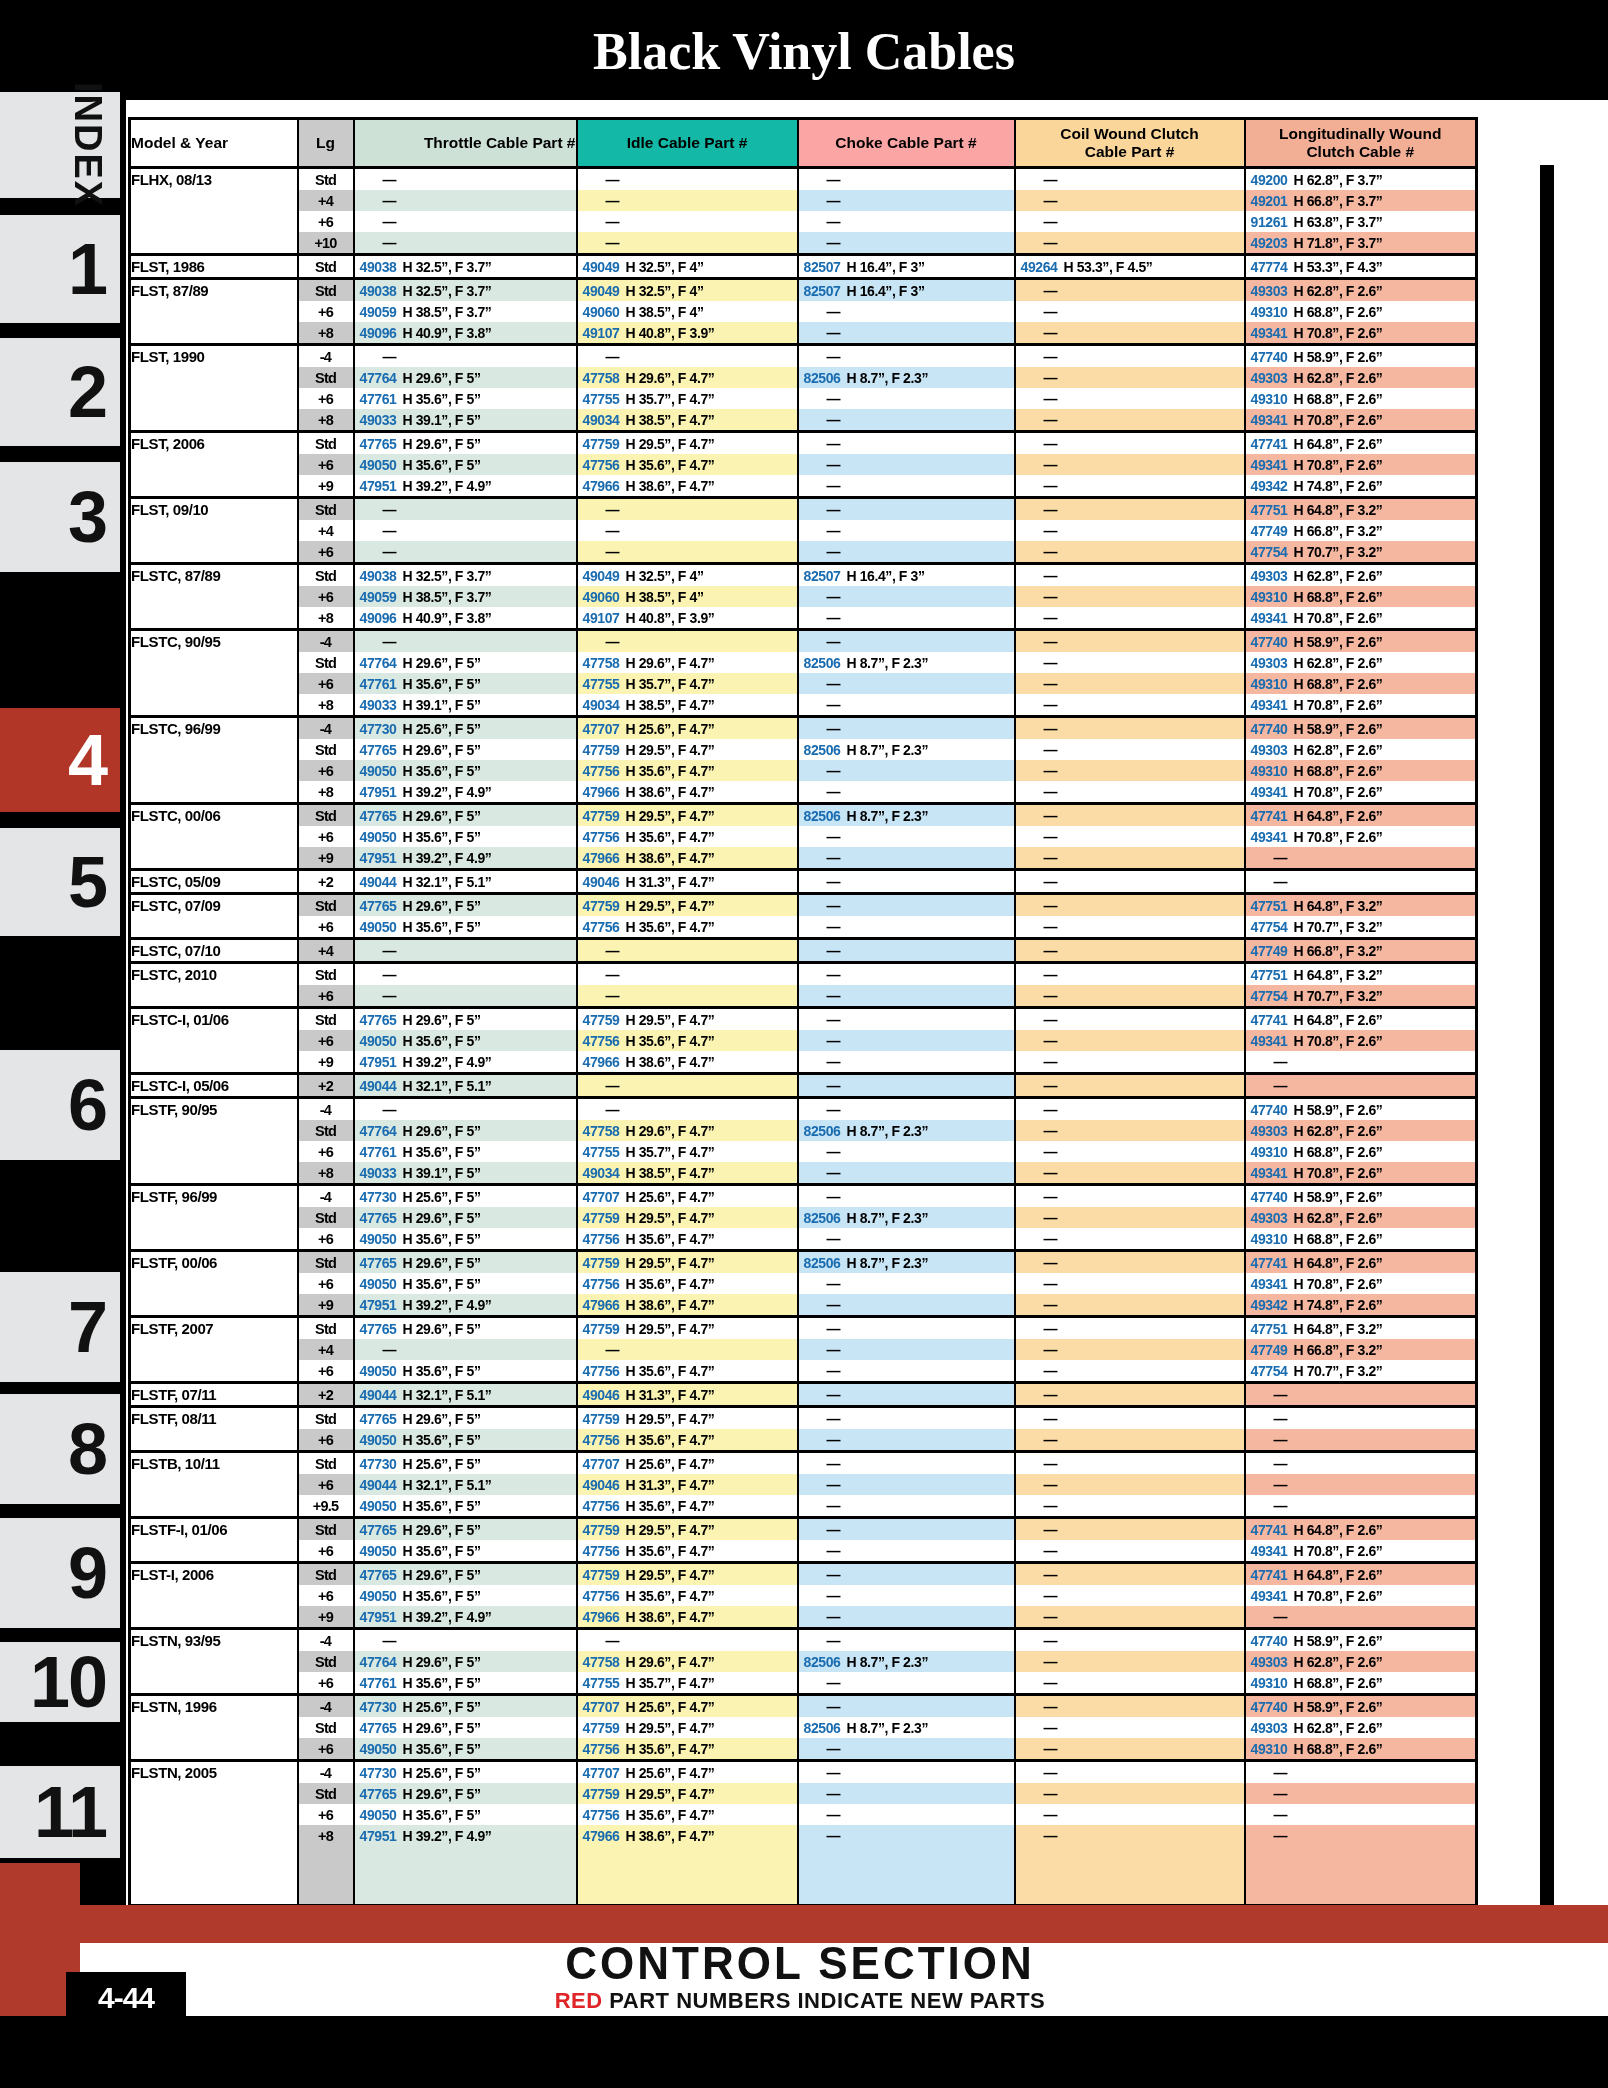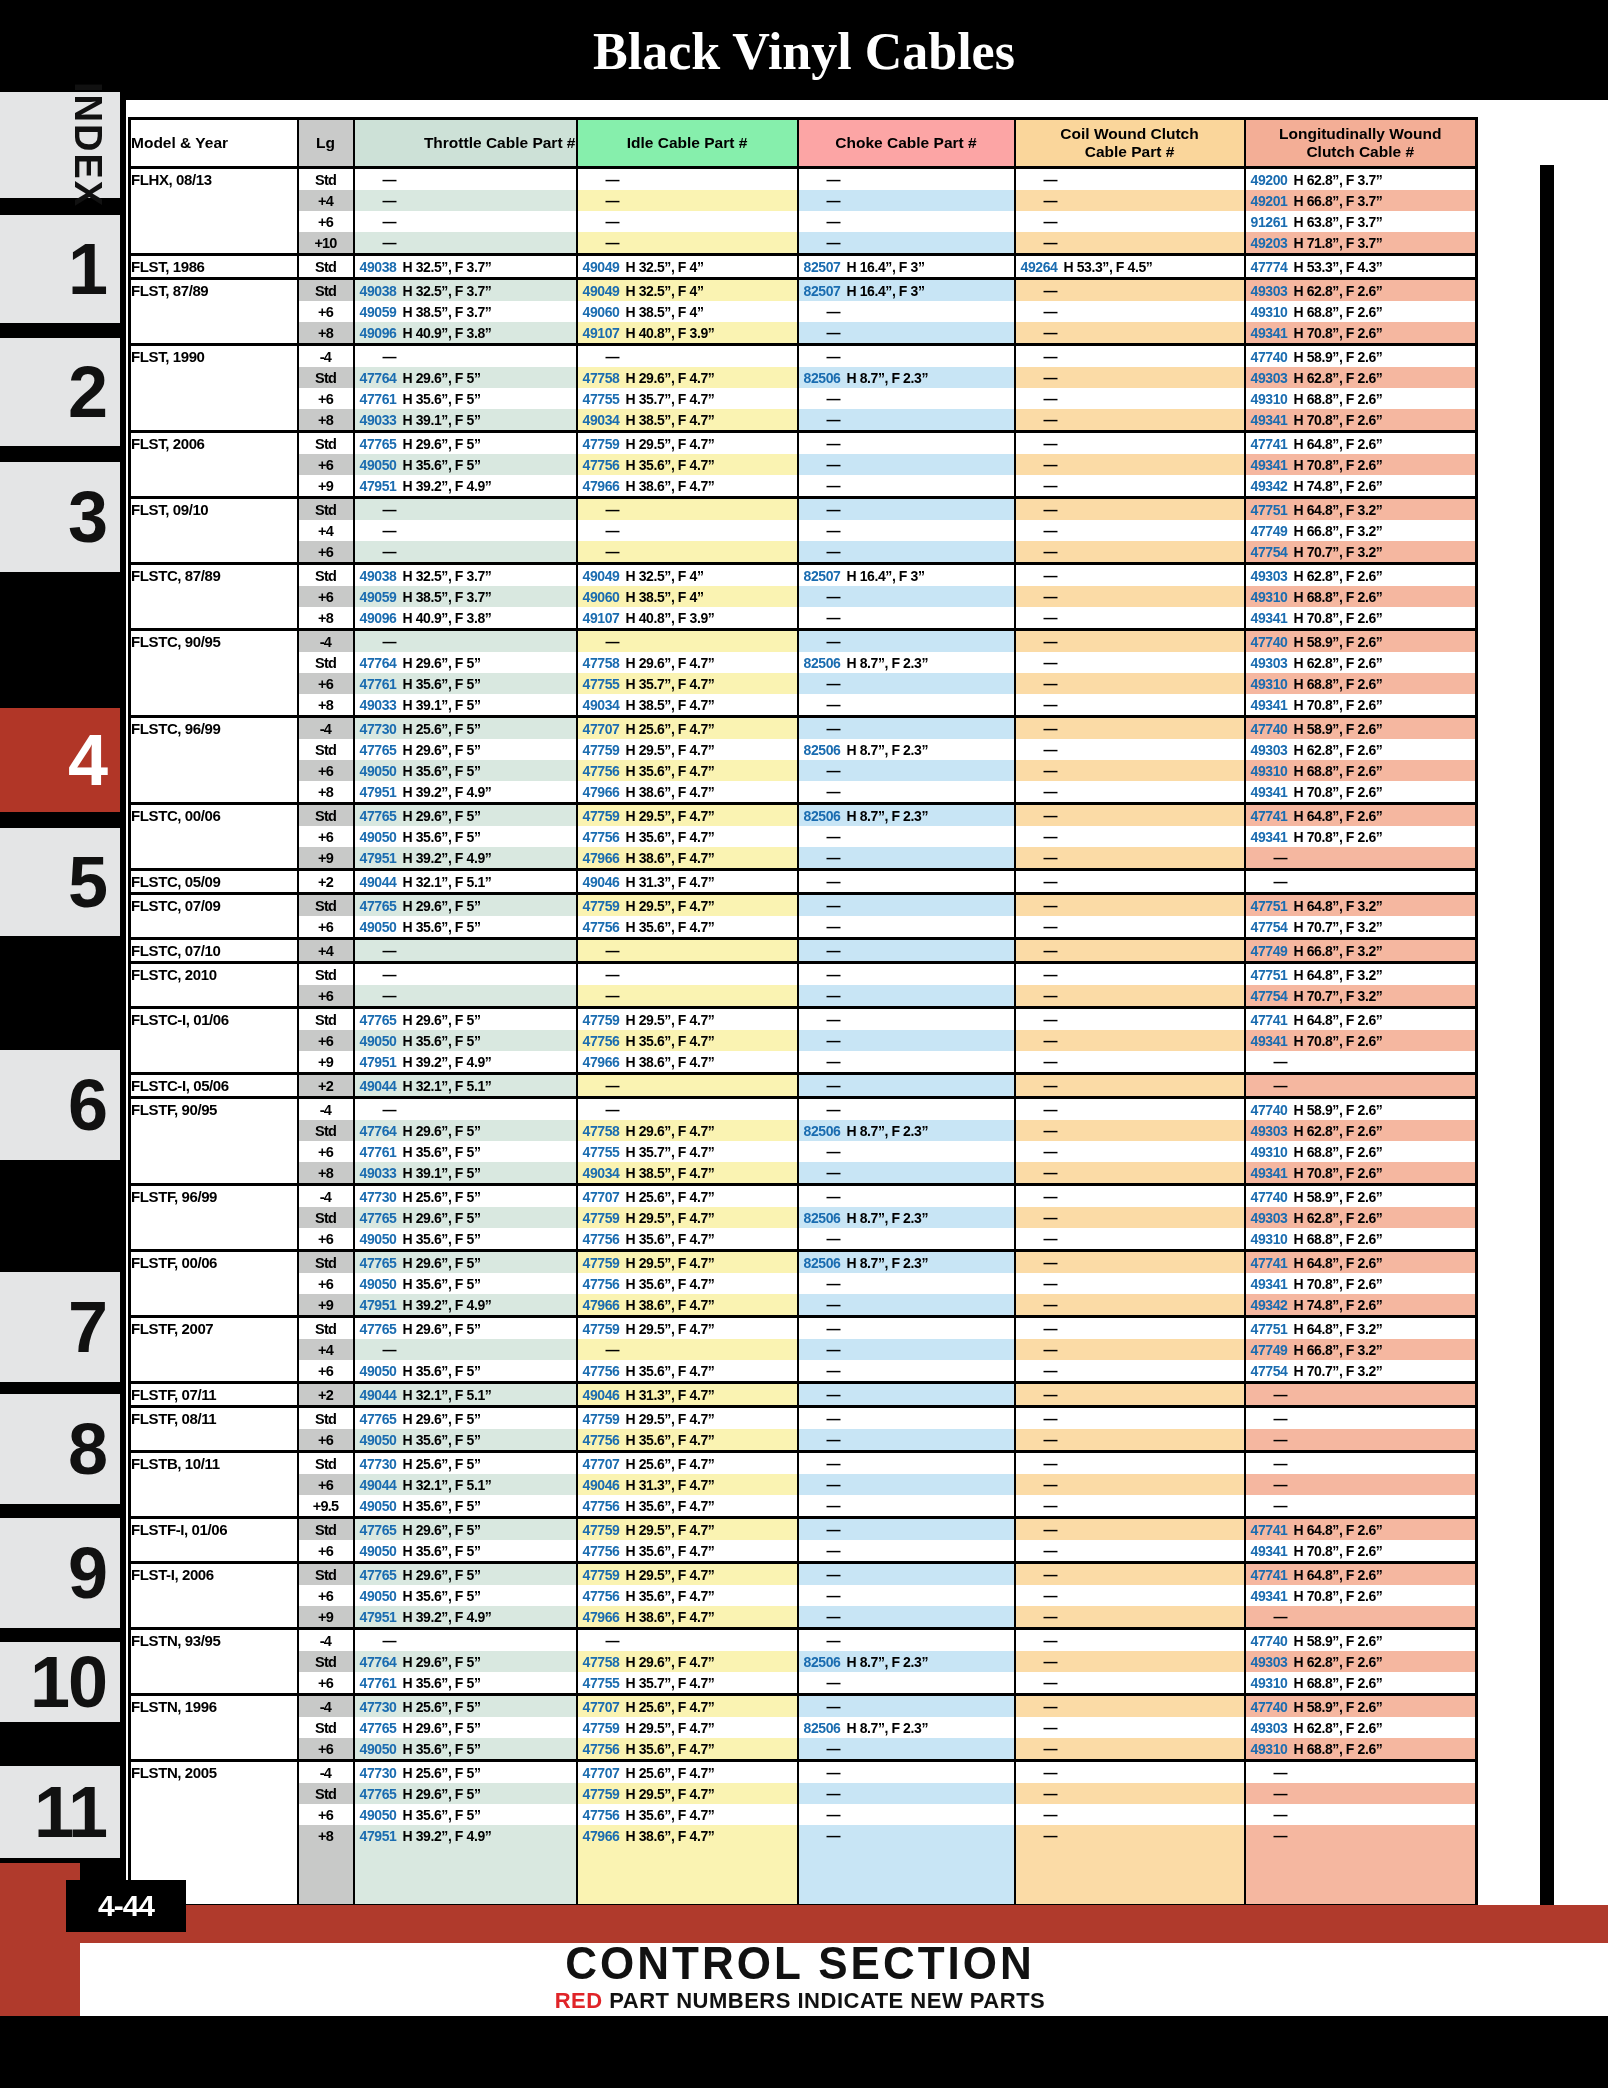--- a/index.html
+++ b/index.html
@@ -22,21 +22,21 @@
   .table-wrap{position:absolute;left:128px;top:117px;}
   table.parts{border-collapse:collapse;table-layout:fixed;width:1347px;}
   table.parts td,table.parts th{border-left:2px solid #000;border-right:2px solid #000;
       padding:0;vertical-align:middle;overflow:hidden;white-space:nowrap;}
   table.parts{border:3px solid #000;}
   th{height:46px;font-size:15.5px;font-weight:bold;color:#000;text-align:center;
      white-space:pre-line !important;line-height:1.15;border-bottom:3px solid #000 !important;}
   th.h-model{background:#fff;text-align:left;padding-left:6px;border-left:none !important;}
   th.h-lg{background:#c9cac9;}
   th.h-throttle{background:#cde1d7;text-align:right;}
-  th.h-idle{background:#86efac;}
+  th.h-idle{background:#14b8a6;}
   th.h-choke{background:#fca5a5;margin-left:36px;}
   th.h-coil{background:#fad69b;}
   th.h-longi{background:#f3ae96;}
   td{height:21px;font-size:14px;font-weight:bold;color:#000;letter-spacing:-0.4px;}
   tr.group-start td{border-top:3px solid #000;}
   td.c-model{font-size:15px;padding-left:5px;border-left:none !important;background:#fff;}
   td.c-lg{text-align:center;font-size:14.5px;letter-spacing:-0.8px;background:#fff;}
   td.c-lg.tint{background:#c8c9c8;}
   td.c-throttle{background:#fff;} td.c-throttle.tint{background:#d9e8e0;}
   td.c-idle{background:#fff;}     td.c-idle.tint{background:#faf3b2;}
@@ -45,21 +45,21 @@
   td.c-longi{background:#fff;}    td.c-longi.tint{background:#f5b7a0;}
   td .pn{color:#1a6cb0;padding-left:5px;padding-right:6px;}
   td .spec{color:#000;}
   td .dash{display:inline-block;padding-left:28px;}
   tr.filler td{height:58px;}
   
   .bleed-strip{position:absolute;left:1540px;top:165px;width:14px;height:1740px;background:#000;}
   
   .footer-red-band{position:absolute;left:0;top:1905px;width:1608px;height:38px;background:#b03a2c;}
   .footer-red-left{position:absolute;left:0;top:1863px;width:80px;height:153px;background:#b03a2c;}
-  .page-num-box{position:absolute;left:66px;top:1880px;width:120px;height:52px;background:#000;
+  .page-num-box{position:absolute;left:66px;top:1972px;width:120px;height:52px;background:#000;
       color:#fff;font-weight:bold;font-size:30px;display:flex;align-items:center;justify-content:center;
       letter-spacing:-1px;}
   .section-title{position:absolute;left:250px;top:1938px;width:1100px;text-align:center;
       font-weight:bold;font-size:44px;color:#111;letter-spacing:3px;transform:scaleY(1.05);}
   .footer-note{position:absolute;left:250px;top:1988px;width:1100px;text-align:center;
       font-weight:bold;font-size:22px;color:#111;letter-spacing:0.5px;}
   .footer-note .red-word{color:#e02428;}
   .bottom-band{position:absolute;left:0;top:2016px;width:1608px;height:72px;background:#000;}
 </style>
 </head>

